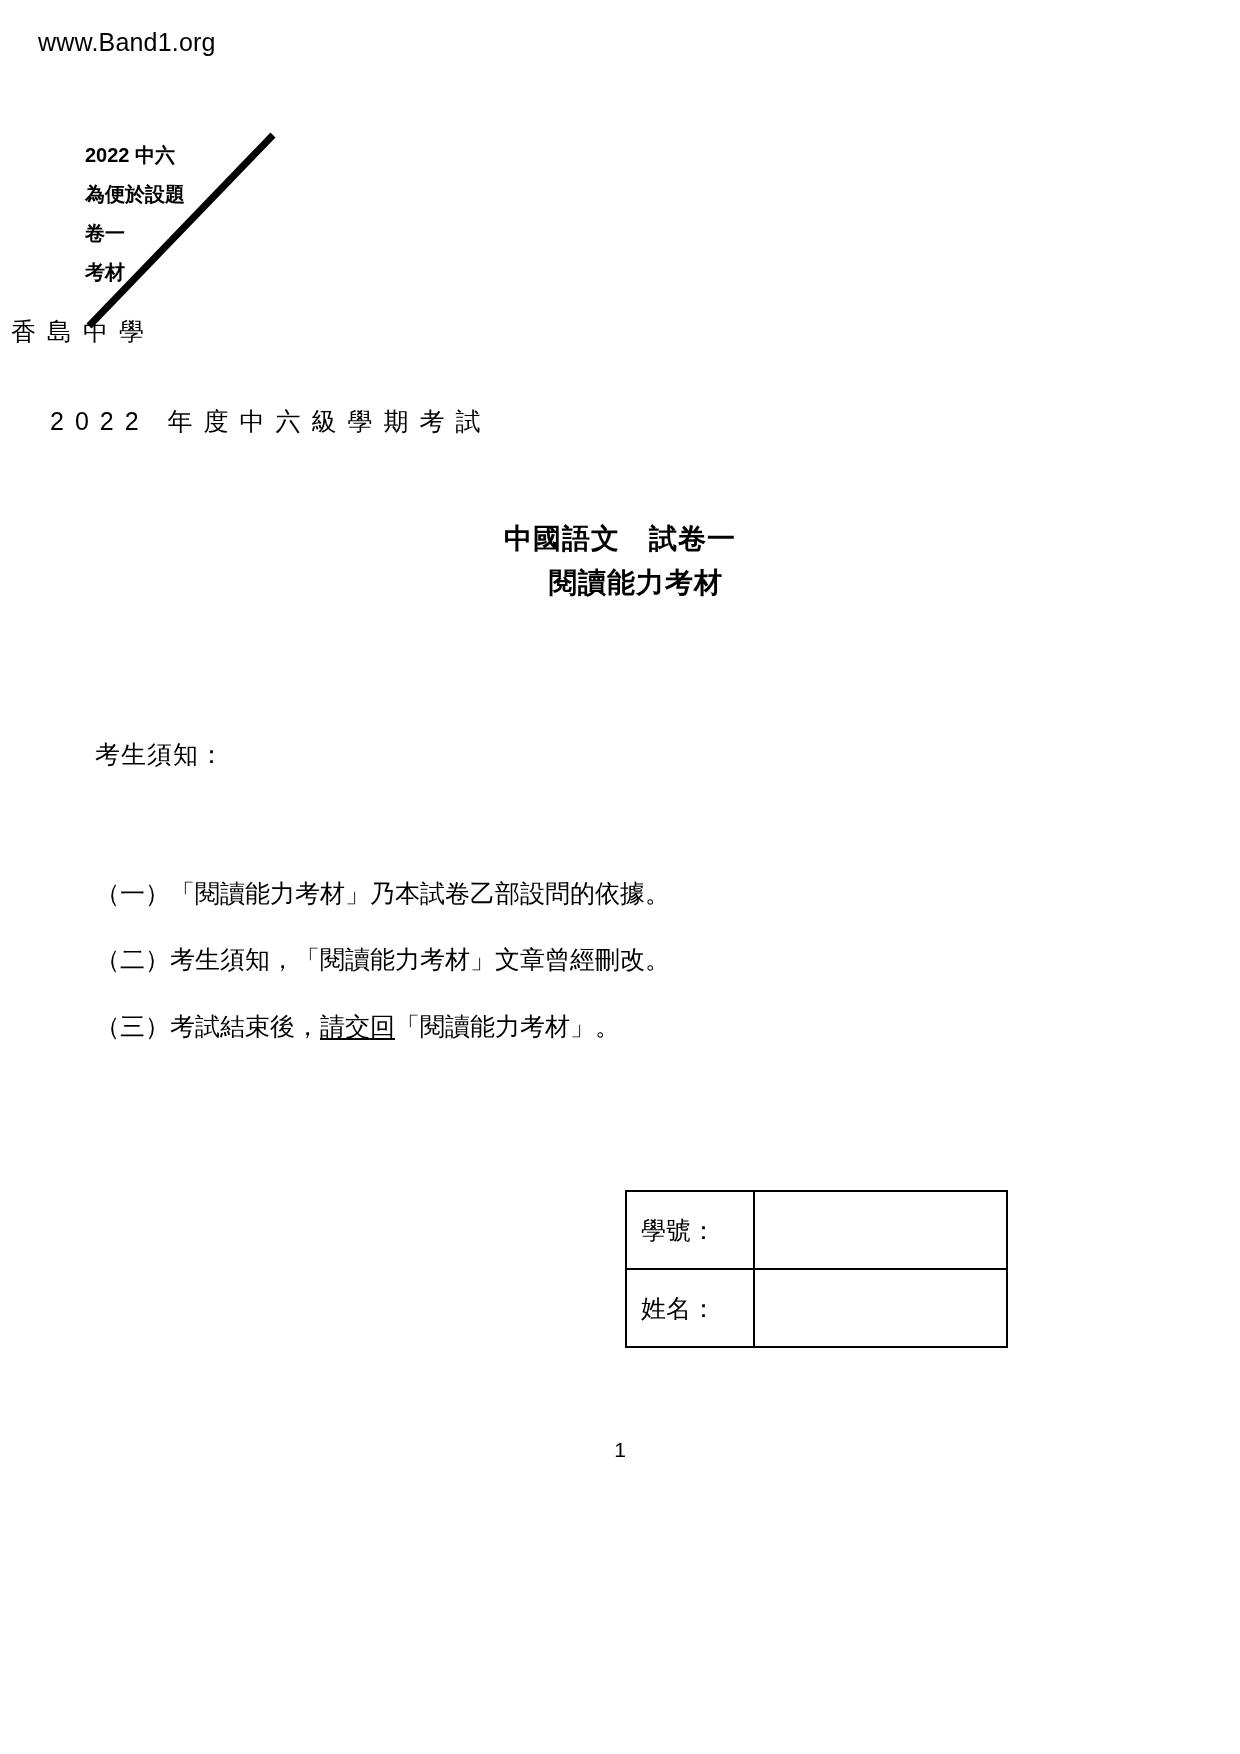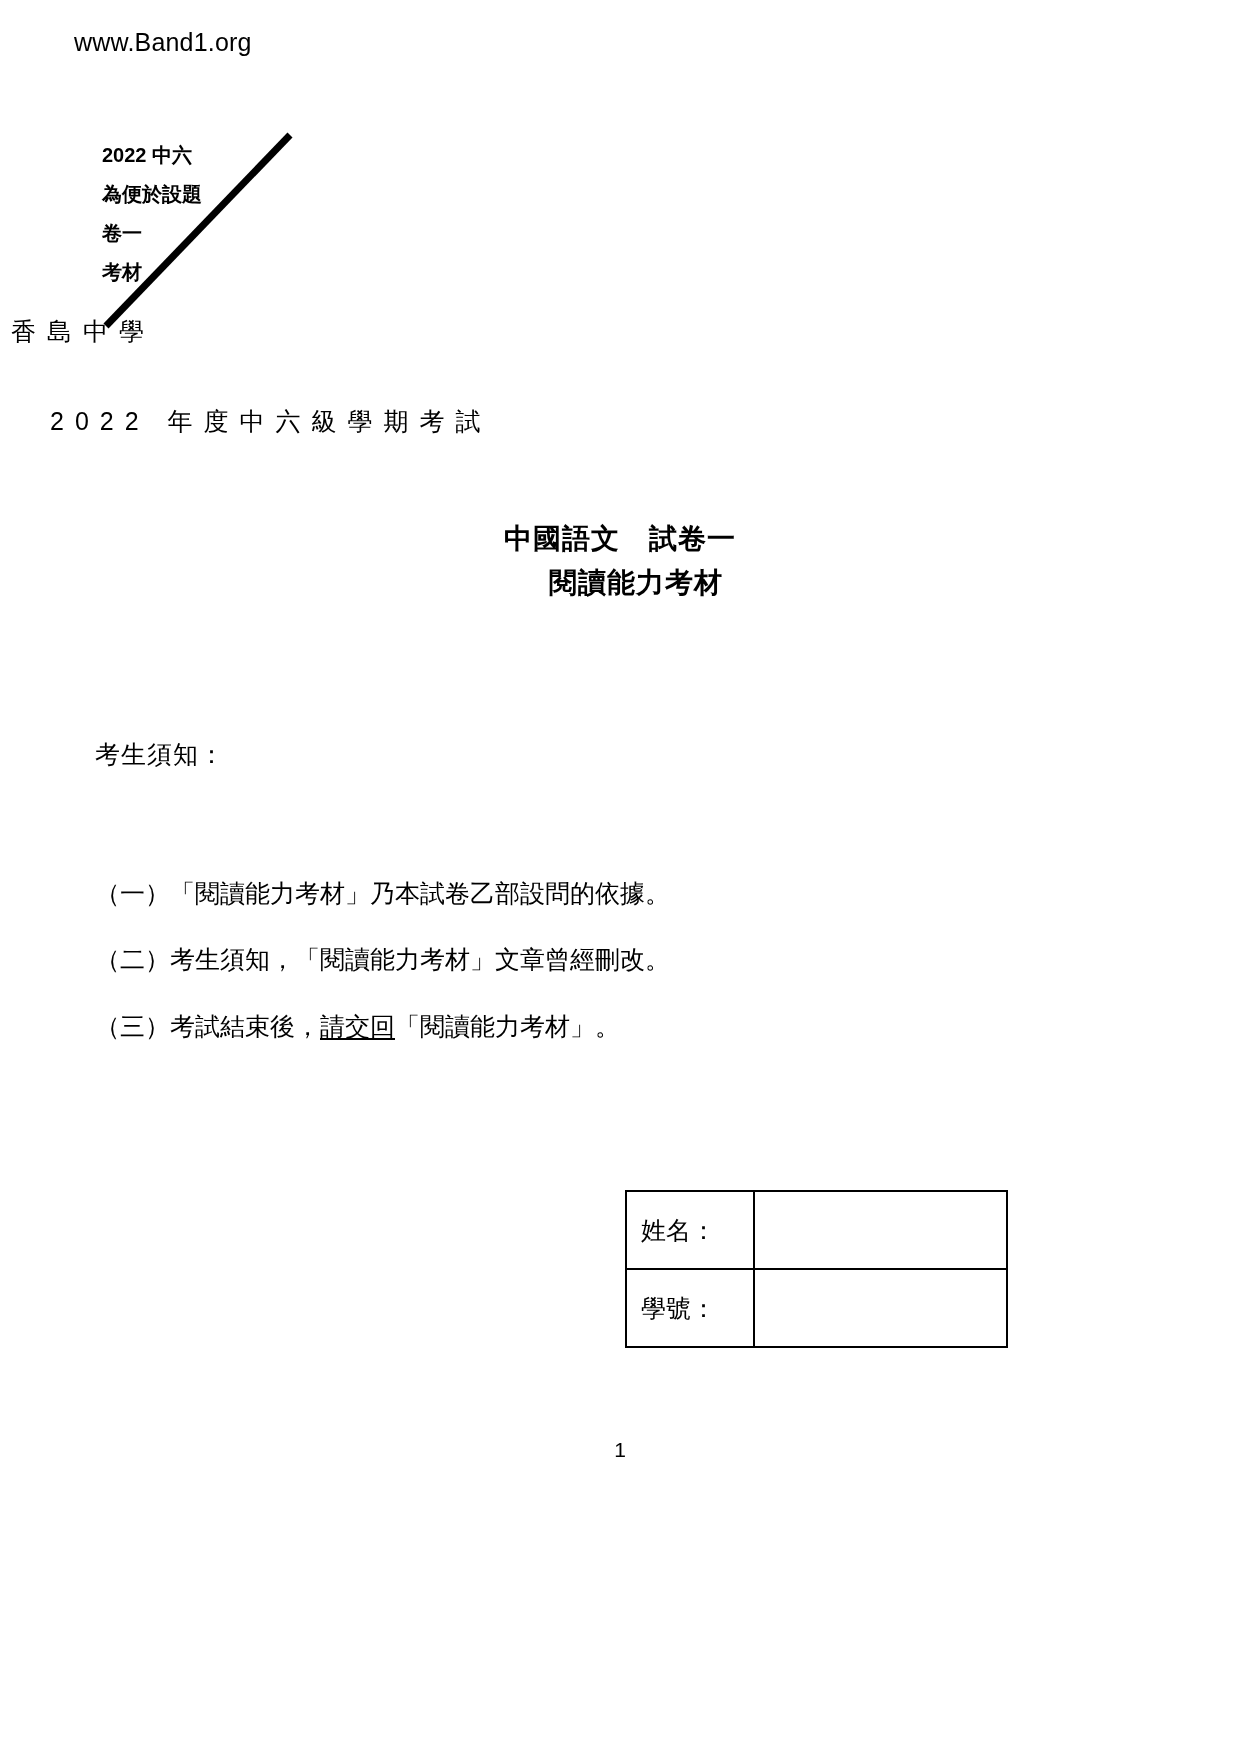--- a/index.html
+++ b/index.html
@@ -16,28 +16,27 @@
     overflow: hidden;
   }
 
   .watermark {
     position: absolute;
     top: 28px;
     left: 38px;
     font-size: 25px;
     letter-spacing: 0.2px;
     color: #000;
-    margin-left: 36px;
   }
 
   
   .stamp {
     position: absolute;
     top: 128px;
-    left: 98px;
+    left: 81px;
     width: 200px;
     height: 205px;
   }
   .stamp-lines {
     position: absolute;
     top: 8px;
     left: 4px;
     font-size: 20px;
     font-weight: bold;
     line-height: 1.95;
@@ -169,23 +168,23 @@
     <span>（二）考生須知，「閱讀能力考材」文章曾經刪改。</span>
   </div>
   <div class="notice-item">
     <span>（三）考試結束後，</span><span class="underline-text">請交回</span><span>「閱讀能力考材」。</span>
   </div>
 </div>
 
 <table class="info-table">
   <tbody>
       <tr>
-    <td class="label">姓名：</td>
+    <td class="label">學號：</td>
     <td class="value"></td>
   </tr>
   <tr>
-    <td class="label">學號：</td>
+    <td class="label">姓名：</td>
     <td class="value"></td>
   </tr>
 </tbody>
   </table>
 
 <div id="page-number">1</div>
 
 </body></html>

